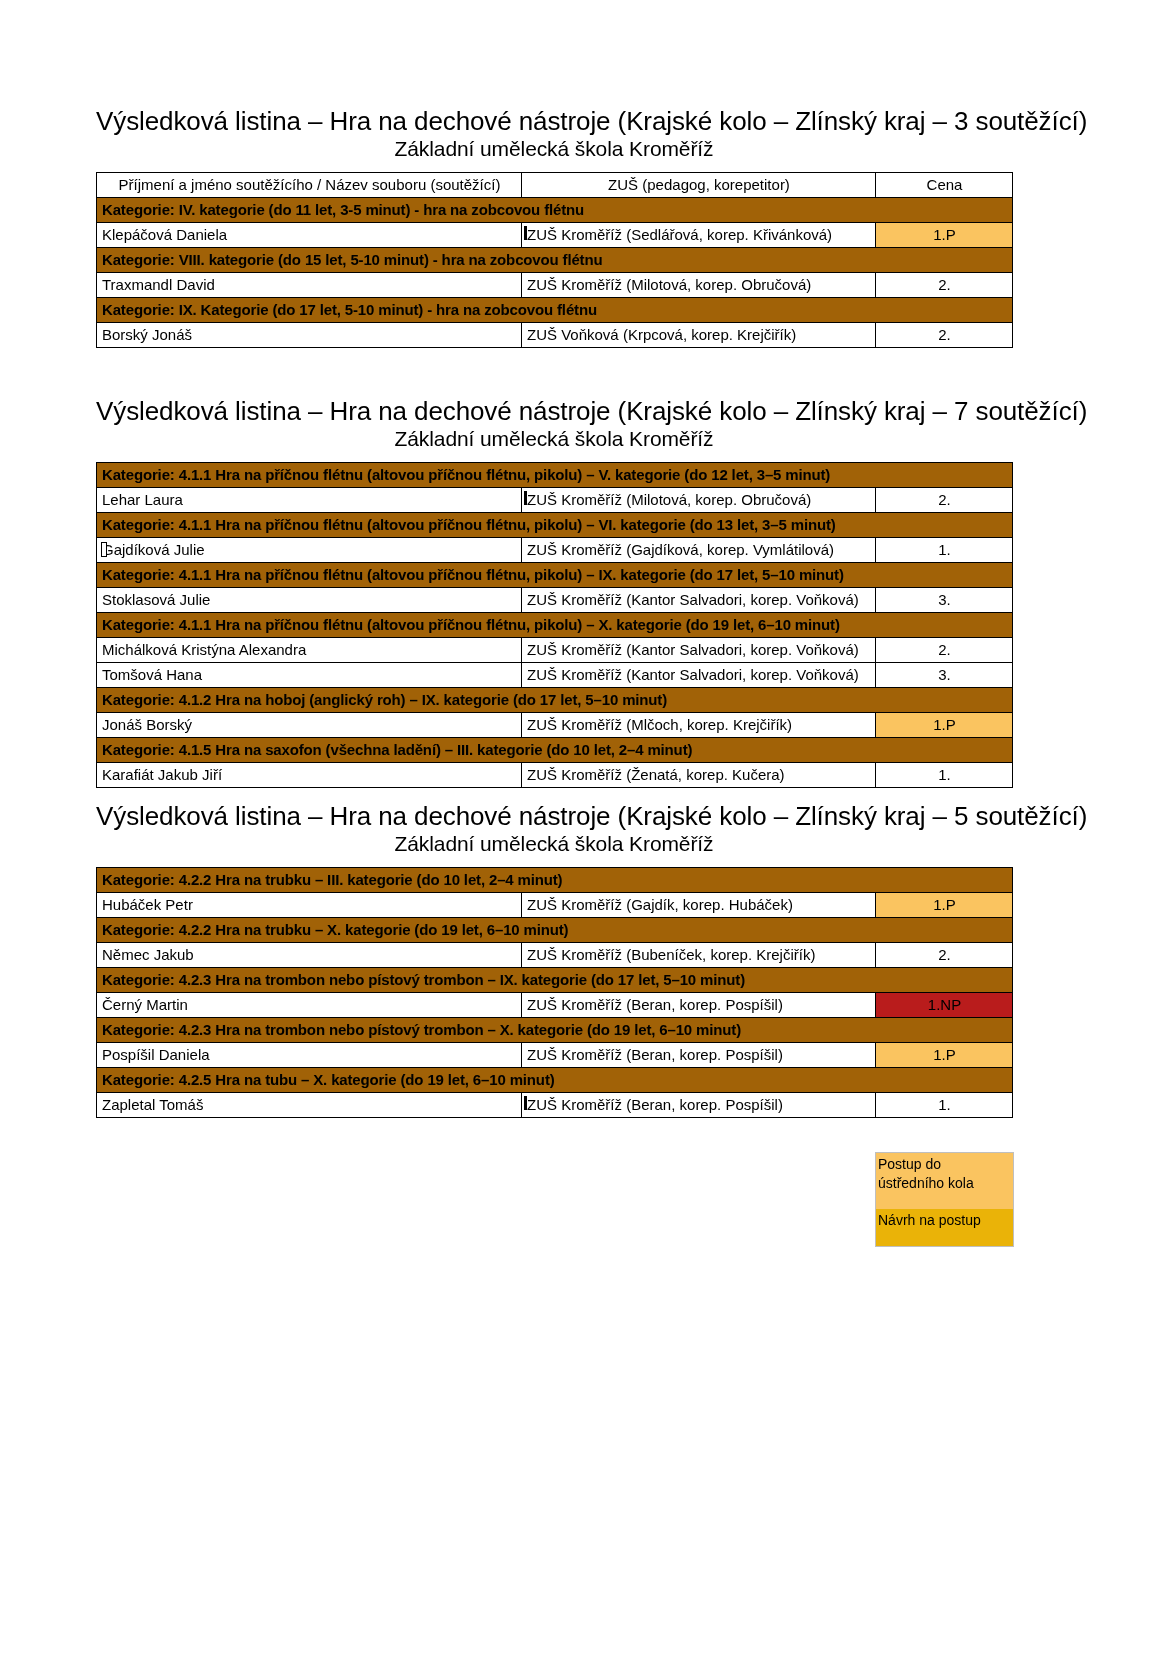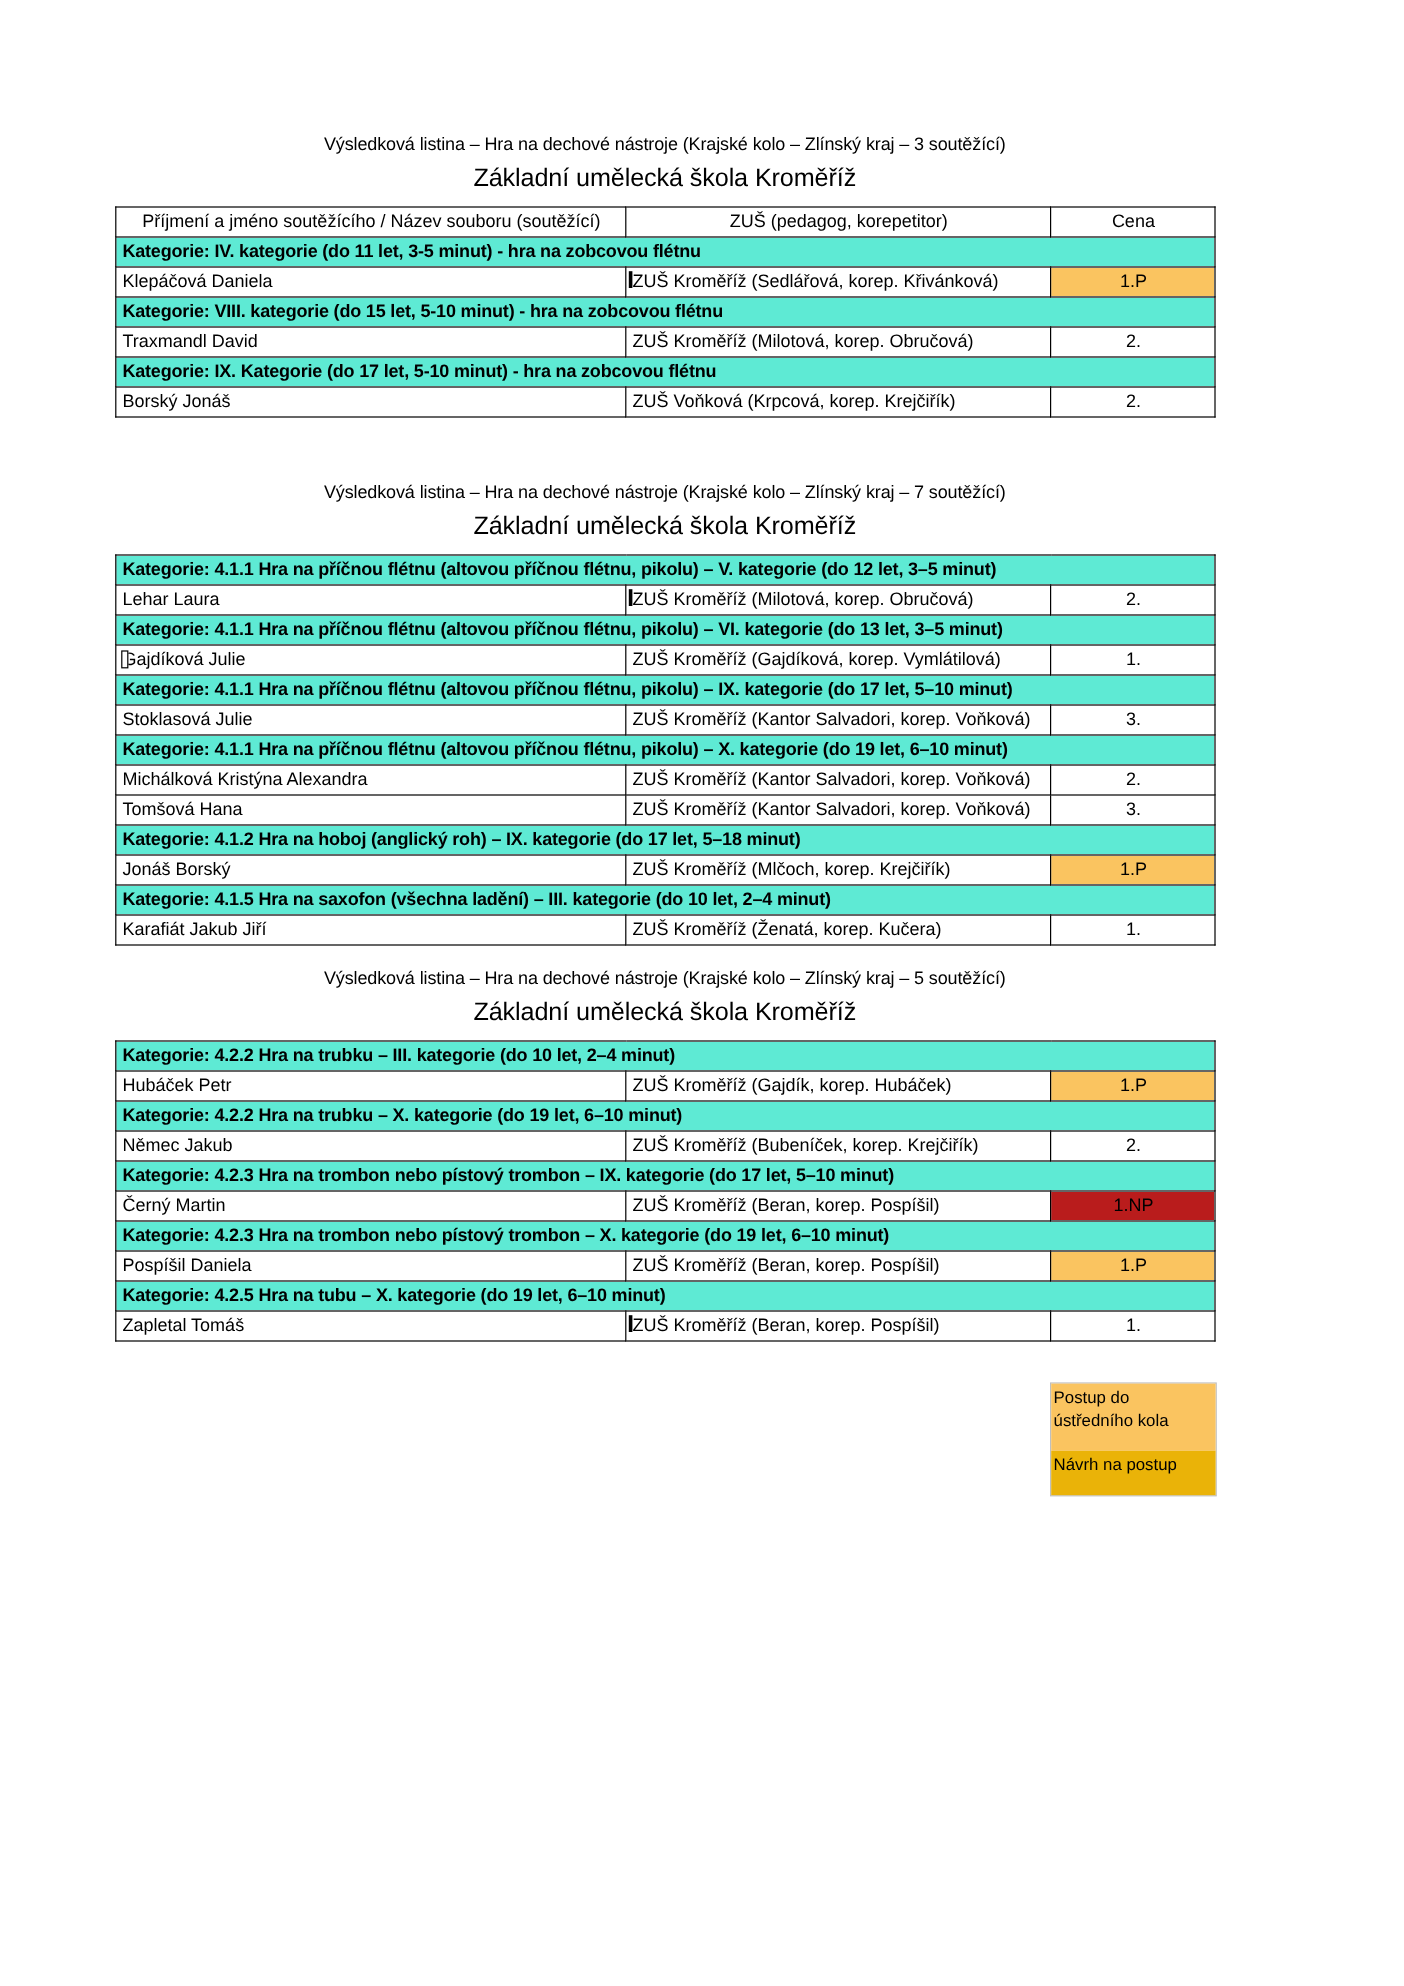--- a/index.html
+++ b/index.html
@@ -18,21 +18,21 @@
   .page {
     position: absolute;
     left: 0; top: 0;
     width: 1170px;
     height: 1655px;
   }
   .section { position: absolute; left: 96px; width: 916px; }
 
   .doc-title {
     text-align: center;
-    font-size: 15px;
+    font-size: 26px;
     line-height: 26px;
     letter-spacing: -0.1px;
     white-space: nowrap;
   }
   .doc-subtitle {
     text-align: center;
     font-size: 21px;
     line-height: 29px;
     letter-spacing: -0.1px;
     white-space: nowrap;
@@ -56,21 +56,21 @@
     vertical-align: middle;
     line-height: 18px;
     overflow: hidden;
     white-space: nowrap;
   }
   td.hdr {
     text-align: center;
     font-size: 14.5px;
   }
   td.cat {
-    background: #5eead4;
+    background: #a16207;
     font-weight: bold;
     font-size: 14.6px;
     letter-spacing: -0.15px;
   }
   td.name { text-align: left; margin-left: 12px; }
   td.zus  { text-align: left; }
   td.prize { text-align: center; }
   td.prize.gold { background: #fac460; }
   td.prize.pale { background: #b91c1c; margin-top: 40px; }
 
@@ -197,21 +197,21 @@
               <td class="name">Michálková Kristýna Alexandra</td>
               <td class="zus">ZUŠ Kroměříž (Kantor Salvadori, korep. Voňková)</td>
               <td class="prize">2.</td>
             </tr>
             <tr>
               <td class="name">Tomšová Hana</td>
               <td class="zus">ZUŠ Kroměříž (Kantor Salvadori, korep. Voňková)</td>
               <td class="prize">3.</td>
             </tr>
             <tr>
-              <td class="cat" colspan="3">Kategorie: 4.1.2 Hra na hoboj (anglický roh) – IX. kategorie (do 17 let, 5–18 minut)</td>
+              <td class="cat" colspan="3">Kategorie: 4.1.2 Hra na hoboj (anglický roh) – IX. kategorie (do 17 let, 5–10 minut)</td>
             </tr>
             <tr>
               <td class="name">Jonáš Borský</td>
               <td class="zus">ZUŠ Kroměříž (Mlčoch, korep. Krejčiřík)</td>
               <td class="prize gold">1.P</td>
             </tr>
             <tr>
               <td class="cat" colspan="3">Kategorie: 4.1.5 Hra na saxofon (všechna ladění) – III. kategorie (do 10 let, 2–4 minut)</td>
             </tr>
             <tr>

